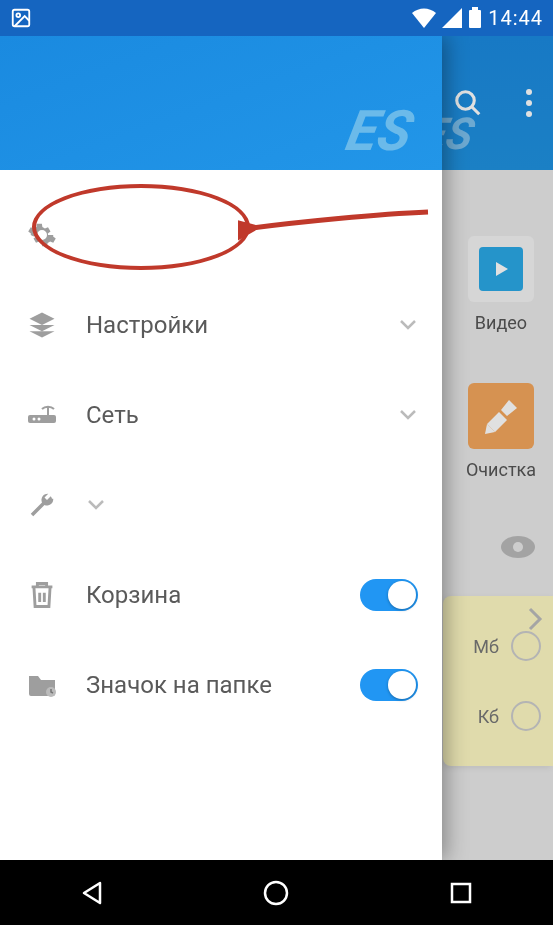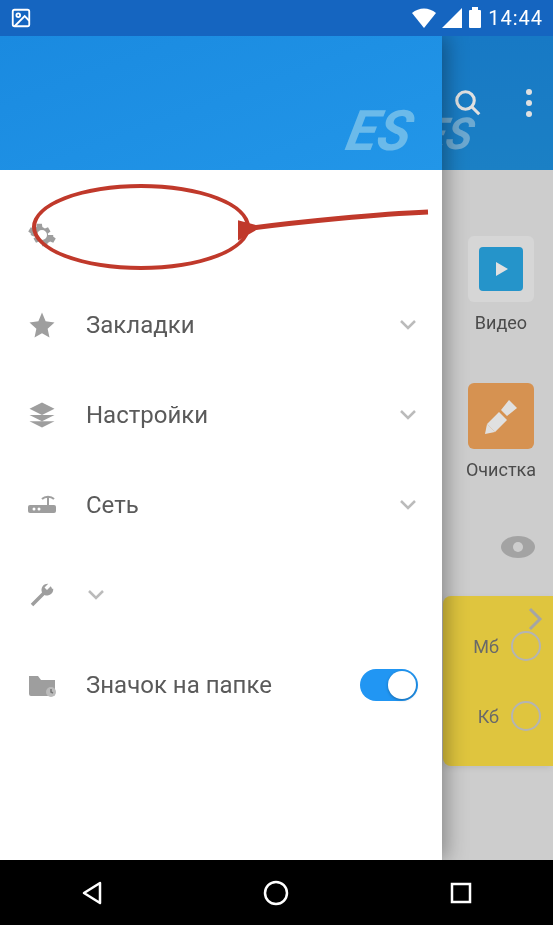--- a/index.html
+++ b/index.html
@@ -27,21 +27,21 @@
 .grid-tiles{ position:absolute; right:14px; top:200px; display:flex; flex-direction:column; gap:50px;}
 .tile{ width:76px; text-align:center; font-size:18px; color:#555;}
 .tile .tile-box{ width:66px; height:66px; border-radius:6px; margin:0 auto 10px;
   display:flex; align-items:center; justify-content:center;}
 .tile-clean .tile-box{ background:#f3a65c;}
 .tile-video .tile-box{ background:#f3f3f3;}
 .play-badge{ width:44px; height:44px; background:#2aa8e6; border-radius:4px;
   display:flex; align-items:center; justify-content:center;}
 .eye-icon{ position:absolute; right:18px; top:500px; color:#b9b9b9;}
 .side-card{ position:absolute; right:0; top:560px; width:110px; height:170px;
-  background:#fde047; border-radius:8px 0 0 8px; box-shadow:-2px 2px 6px rgba(0,0,0,.08);
+  background:#fef9c3; border-radius:8px 0 0 8px; box-shadow:-2px 2px 6px rgba(0,0,0,.08);
   display:flex; flex-direction:column; justify-content:center; gap:40px;
   padding-right:12px; align-items:flex-end; color:#777; font-size:18px;}
 .side-card .row{ display:flex; align-items:center; gap:12px;}
 .side-card .circ{ width:30px;height:30px;border:2px solid #ccc;border-radius:50%;}
 .side-card .chev{ position:absolute; right:10px; top:10px;}
 
 
 .drawer{ position:absolute; top:36px; left:0; width:442px; bottom:65px;
   background:#fff; box-shadow:4px 0 20px rgba(0,0,0,.35); z-index:20;
   display:flex; flex-direction:column;}
@@ -182,33 +182,20 @@
         <div class="drawer-item">
           <div class="icon-slot">
             <svg width="30" height="30" viewBox="0 0 24 24" fill="#9e9e9e">
               <path d="M12 8a4 4 0 100 8 4 4 0 000-8zm9 4a7 7 0 01-.1 1.2l2.1 1.6-2 3.4-2.5-1a7 7 0 01-2 1.2l-.4 2.6h-4l-.4-2.6a7 7 0 01-2-1.2l-2.5 1-2-3.4 2.1-1.6A7 7 0 013 12a7 7 0 01.1-1.2L1 9.2l2-3.4 2.5 1a7 7 0 012-1.2L7.9 3h4l.4 2.6a7 7 0 012 1.2l2.5-1 2 3.4-2.1 1.6c.1.4.1.8.1 1.2z"></path>
             </svg>
           </div>
         </div>
         <div class="drawer-item">
           <div class="icon-slot">
             <svg width="30" height="30" viewBox="0 0 24 24" fill="#9e9e9e">
-              <path d="M12 2l2.9 6.9L22 10l-5.5 4.9L18 22l-6-3.5L6 22l1.5-7.1L2 10l7.1-1.1z"></path>
-            </svg>
-          </div>
-          <div class="label">Закладки</div>
-          <span class="chev">
-            <svg width="20" height="14" viewBox="0 0 20 14" fill="none" stroke="#bbb" stroke-width="2.5">
-              <path d="M3 3l7 7 7-7"></path>
-            </svg>
-          </span>
-        </div>
-        <div class="drawer-item">
-          <div class="icon-slot">
-            <svg width="30" height="30" viewBox="0 0 24 24" fill="#9e9e9e">
               <path d="M12 2L2 7l10 5 10-5-10-5zM2 12l10 5 10-5M2 17l10 5 10-5"></path>
             </svg>
           </div>
           <div class="label">Настройки</div>
           <span class="chev">
             <svg width="20" height="14" viewBox="0 0 20 14" fill="none" stroke="#bbb" stroke-width="2.5">
               <path d="M3 3l7 7 7-7"></path>
             </svg>
           </span>
         </div>
@@ -232,20 +219,31 @@
           <div class="icon-slot">
             <svg width="30" height="30" viewBox="0 0 24 24" fill="#9e9e9e">
               <path d="M21 7a5 5 0 01-7 5L5 21l-2-2 9-9a5 5 0 015-7l-3 3 2 2 3-3c.6.8 1 1.8 1 2z"></path>
             </svg>
           </div>
           <span class="chev">
             <svg width="20" height="14" viewBox="0 0 20 14" fill="none" stroke="#bbb" stroke-width="2.5">
               <path d="M3 3l7 7 7-7"></path>
             </svg>
           </span>
+        </div>
+        <div class="drawer-item">
+          <div class="icon-slot">
+            <svg width="28" height="30" viewBox="0 0 24 26" fill="none" stroke="#9e9e9e" stroke-width="2.5">
+              <path d="M3 6h18M8 6V3h8v3M5 6l1 17h12l1-17M10 11v8M14 11v8"></path>
+            </svg>
+          </div>
+          <div class="label">Корзина</div>
+          <div class="toggle on">
+            <div class="knob"></div>
+          </div>
         </div>
         <div class="drawer-item">
           <div class="icon-slot">
             <svg width="30" height="26" viewBox="0 0 30 26" fill="#9e9e9e">
               <path d="M2 4h9l3 4h14v14a2 2 0 01-2 2H4a2 2 0 01-2-2V4z"></path>
               <circle cx="24" cy="20" r="5" fill="#bbb"></circle>
               <path d="M24 17v3l2 1" stroke="#777" stroke-width="1.5" fill="none"></path>
             </svg>
           </div>
           <div class="label">Значок на папке</div>

